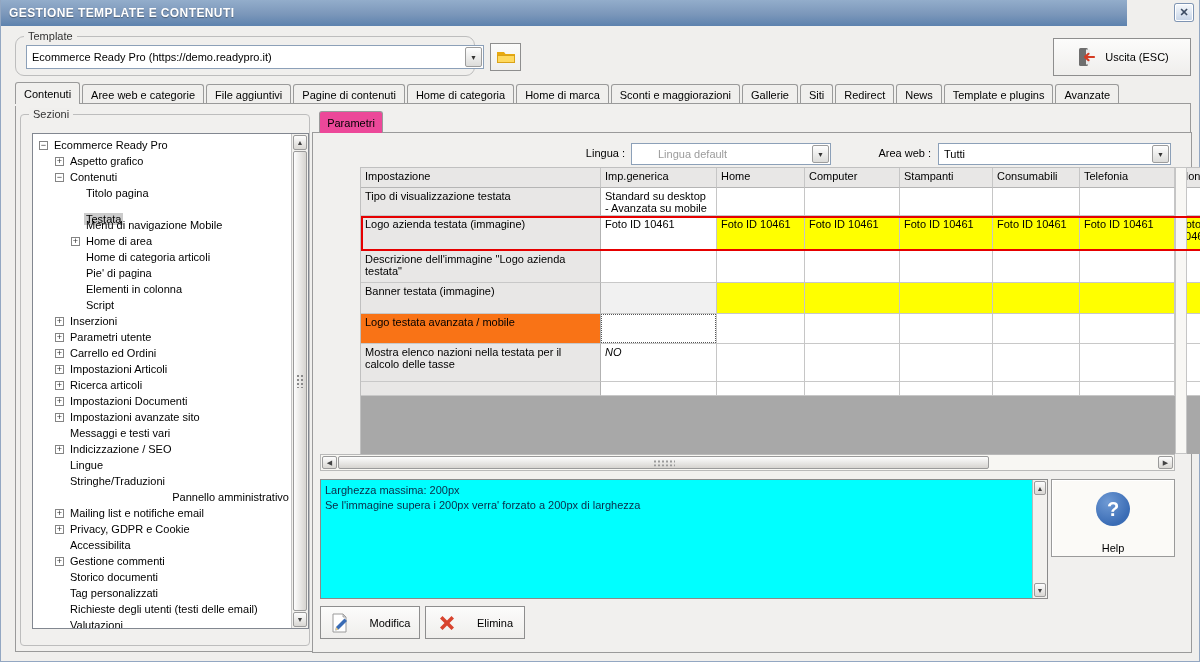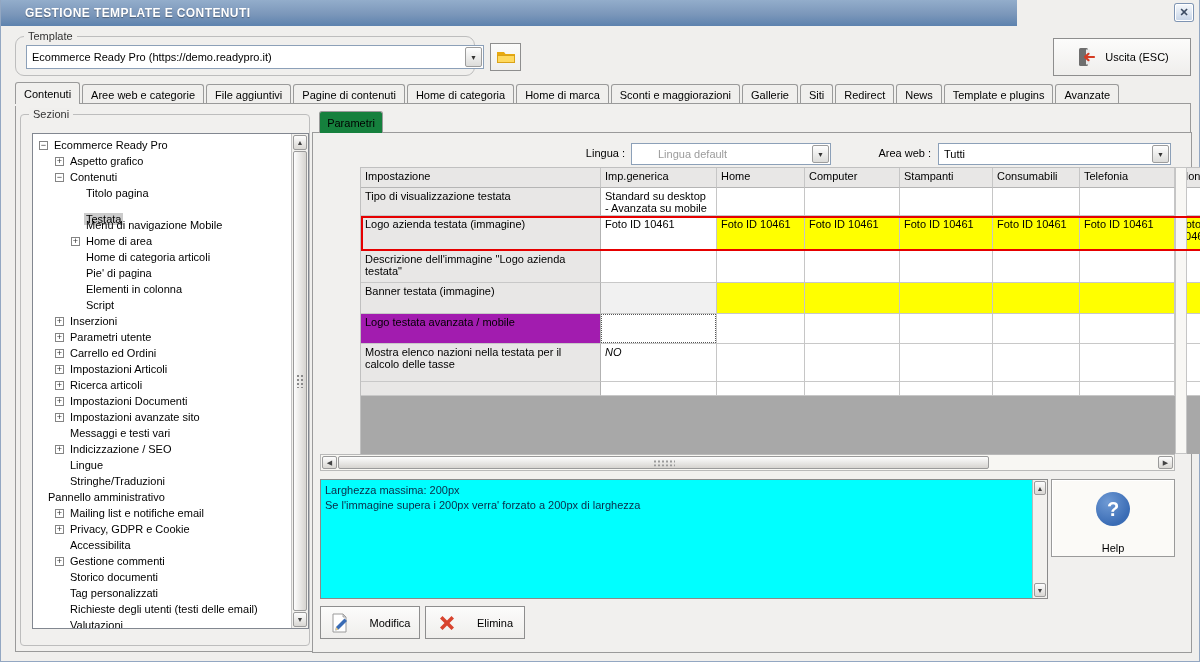--- a/index.html
+++ b/index.html
@@ -1,22 +1,22 @@
 <!DOCTYPE html>
 <html><head>
 <meta charset="utf-8">
 <style>
   * { box-sizing: border-box; margin: 0; padding: 0; }
   html,body { width:1200px; height:662px; }
   body { font-family:"Liberation Sans", sans-serif; font-size:11px; color:#000; background:#f0efed; position:relative; overflow:hidden; }
   .window { position:absolute; inset:0; border:1px solid #93a7c2; border-top:none; background:#f0efed; }
 
   
-  .titlebar { position:absolute; left:0; top:0; width:1016px; height:26px;
-    background:linear-gradient(#93adcb,#7b97ba 55%,#5d82ae); display:flex; align-items:center; padding:0 24px; }
+  .titlebar { position:absolute; left:0; top:0; width:1126px; height:26px;
+    background:linear-gradient(#93adcb,#7b97ba 55%,#5d82ae); display:flex; align-items:center; padding:0 8px; }
   .titlebar .wtitle { color:#fff; font-weight:bold; font-size:12px; letter-spacing:.4px; text-shadow:0 1px 1px rgba(0,0,0,.35); }
   .closebtn { position:absolute; right:6px; top:4px; width:18px; height:17px; background:linear-gradient(#f4f7fb,#c9d6e8);
     border:1px solid #fff; border-radius:2px; box-shadow:0 0 0 1px #7e94b3; display:flex; align-items:center; justify-content:center;
     color:#3d4c63; font-weight:bold; font-size:11px; cursor:default; }
 
   
   .groupbox { position:absolute; border:1px solid #bdbdbd; border-radius:4px; }
   .groupbox > .legend { position:absolute; top:-7px; left:8px; background:#f0efed; padding:0 4px; color:#333; }
 
   
@@ -46,33 +46,33 @@
   .tree-label.selected { background:#cbcbcb;margin-top:20px; }
   .vscroll { position:absolute; right:0; top:0; bottom:0; width:17px; background:#f2f1ee; border-left:1px solid #c5c5c5; }
   .scroll-btn { position:absolute; left:1px; right:1px; height:15px; background:linear-gradient(#fdfdfd,#d9d7d3);
     border:1px solid #9a9a9a; border-radius:2px; display:flex; align-items:center; justify-content:center; font-size:7px; color:#444; }
   .vthumb { position:absolute; left:1px; right:1px; background:linear-gradient(90deg,#fdfdfd,#d6d4d0); border:1px solid #9a9a9a; border-radius:2px; }
   .grip { position:absolute; left:50%; top:50%; transform:translate(-50%,-50%); width:8px; height:14px;
     background-image:radial-gradient(#8a8a8a 1px, transparent 1.1px); background-size:4px 4px; }
 
   
   .ptab { position:absolute; left:303px; top:7px; width:64px; height:22px; border:1px solid #9a9a9a; border-bottom:none;
-    border-radius:3px 3px 0 0; background:#15803d; display:flex; align-items:center; justify-content:center; z-index:3; box-shadow:0 2px 0 #f1f0ee; }
+    border-radius:3px 3px 0 0; background:#ec4899; display:flex; align-items:center; justify-content:center; z-index:3; box-shadow:0 2px 0 #f1f0ee; }
   .rpanel { position:absolute; left:296px; top:28px; width:880px; height:521px; border:1px solid #9a9a9a; background:#f1f0ee; }
 
   .flabel { position:absolute; top:14px; text-align:right; font-weight:normal; }
 
   
   .ptable { position:absolute; left:7px; top:34px; width:855px; height:287px; border-left:1px solid #c0c0c0; border-top:1px solid #c0c0c0;
     background:#a8a8a8; overflow:hidden;margin-left:40px; }
   .t-row { display:flex; width:874px; position:relative; }
   .t-cell { border-right:1px solid #c6c6c6; border-bottom:1px solid #c8c8c8; padding:2px 4px; overflow:hidden; flex:none; }
   .t-head .t-cell { background:#e8e7e6; border-bottom:1px solid #b5b5b5; }
   .cell-label { background:#e8e7e6; border-right:1px solid #b2b2b2; }
-  .cell-label.cyan { background:#a21caf; }
+  .cell-label.cyan { background:#f97316; }
   .cell-white { background:#fff; }
   .cell-light { background:#f1f1f1; }
   .cell-yellow { background:#ffff00; }
   .cell-generic { position:relative; }
   .focusframe { position:absolute; inset:0; border:1px dotted #555; background:#fff; padding:2px 4px; }
   .hl-overlay { position:absolute; left:0; width:855px; border:2px solid #e60000; pointer-events:none; z-index:5; }
   .tbl-vstrip { position:absolute; left:862px; top:34px; width:12px; height:287px; background:#f8f7f4; border:1px solid #c5c5c5; }
 
   
   .hscroll { position:absolute; left:7px; top:321px; width:855px; height:17px; background:#f8f7f3; border:1px solid #b9b9b9; }
@@ -236,21 +236,21 @@
               <span class="tree-label">Indicizzazione / SEO</span>
             </div>
             <div class="tree-row" style="padding-left: 22px;">
               <span style="width: 13px; flex: 0 0 auto;"></span>
               <span class="tree-label">Lingue</span>
             </div>
             <div class="tree-row" style="padding-left: 22px;">
               <span style="width: 13px; flex: 0 0 auto;"></span>
               <span class="tree-label">Stringhe/Traduzioni</span>
             </div>
-            <div class="tree-row" style="">
+            <div class="tree-row" style="padding-left: 22px; justify-content: flex-end;">
               <span style="width: 13px; flex: 0 0 auto;"></span>
               <span class="tree-label">Pannello amministrativo</span>
             </div>
             <div class="tree-row" style="padding-left: 22px;">
               <span class="expander">+</span>
               <span class="tree-label">Mailing list e notifiche email</span>
             </div>
             <div class="tree-row" style="padding-left: 22px;">
               <span class="expander">+</span>
               <span class="tree-label">Privacy, GDPR e Cookie</span>

